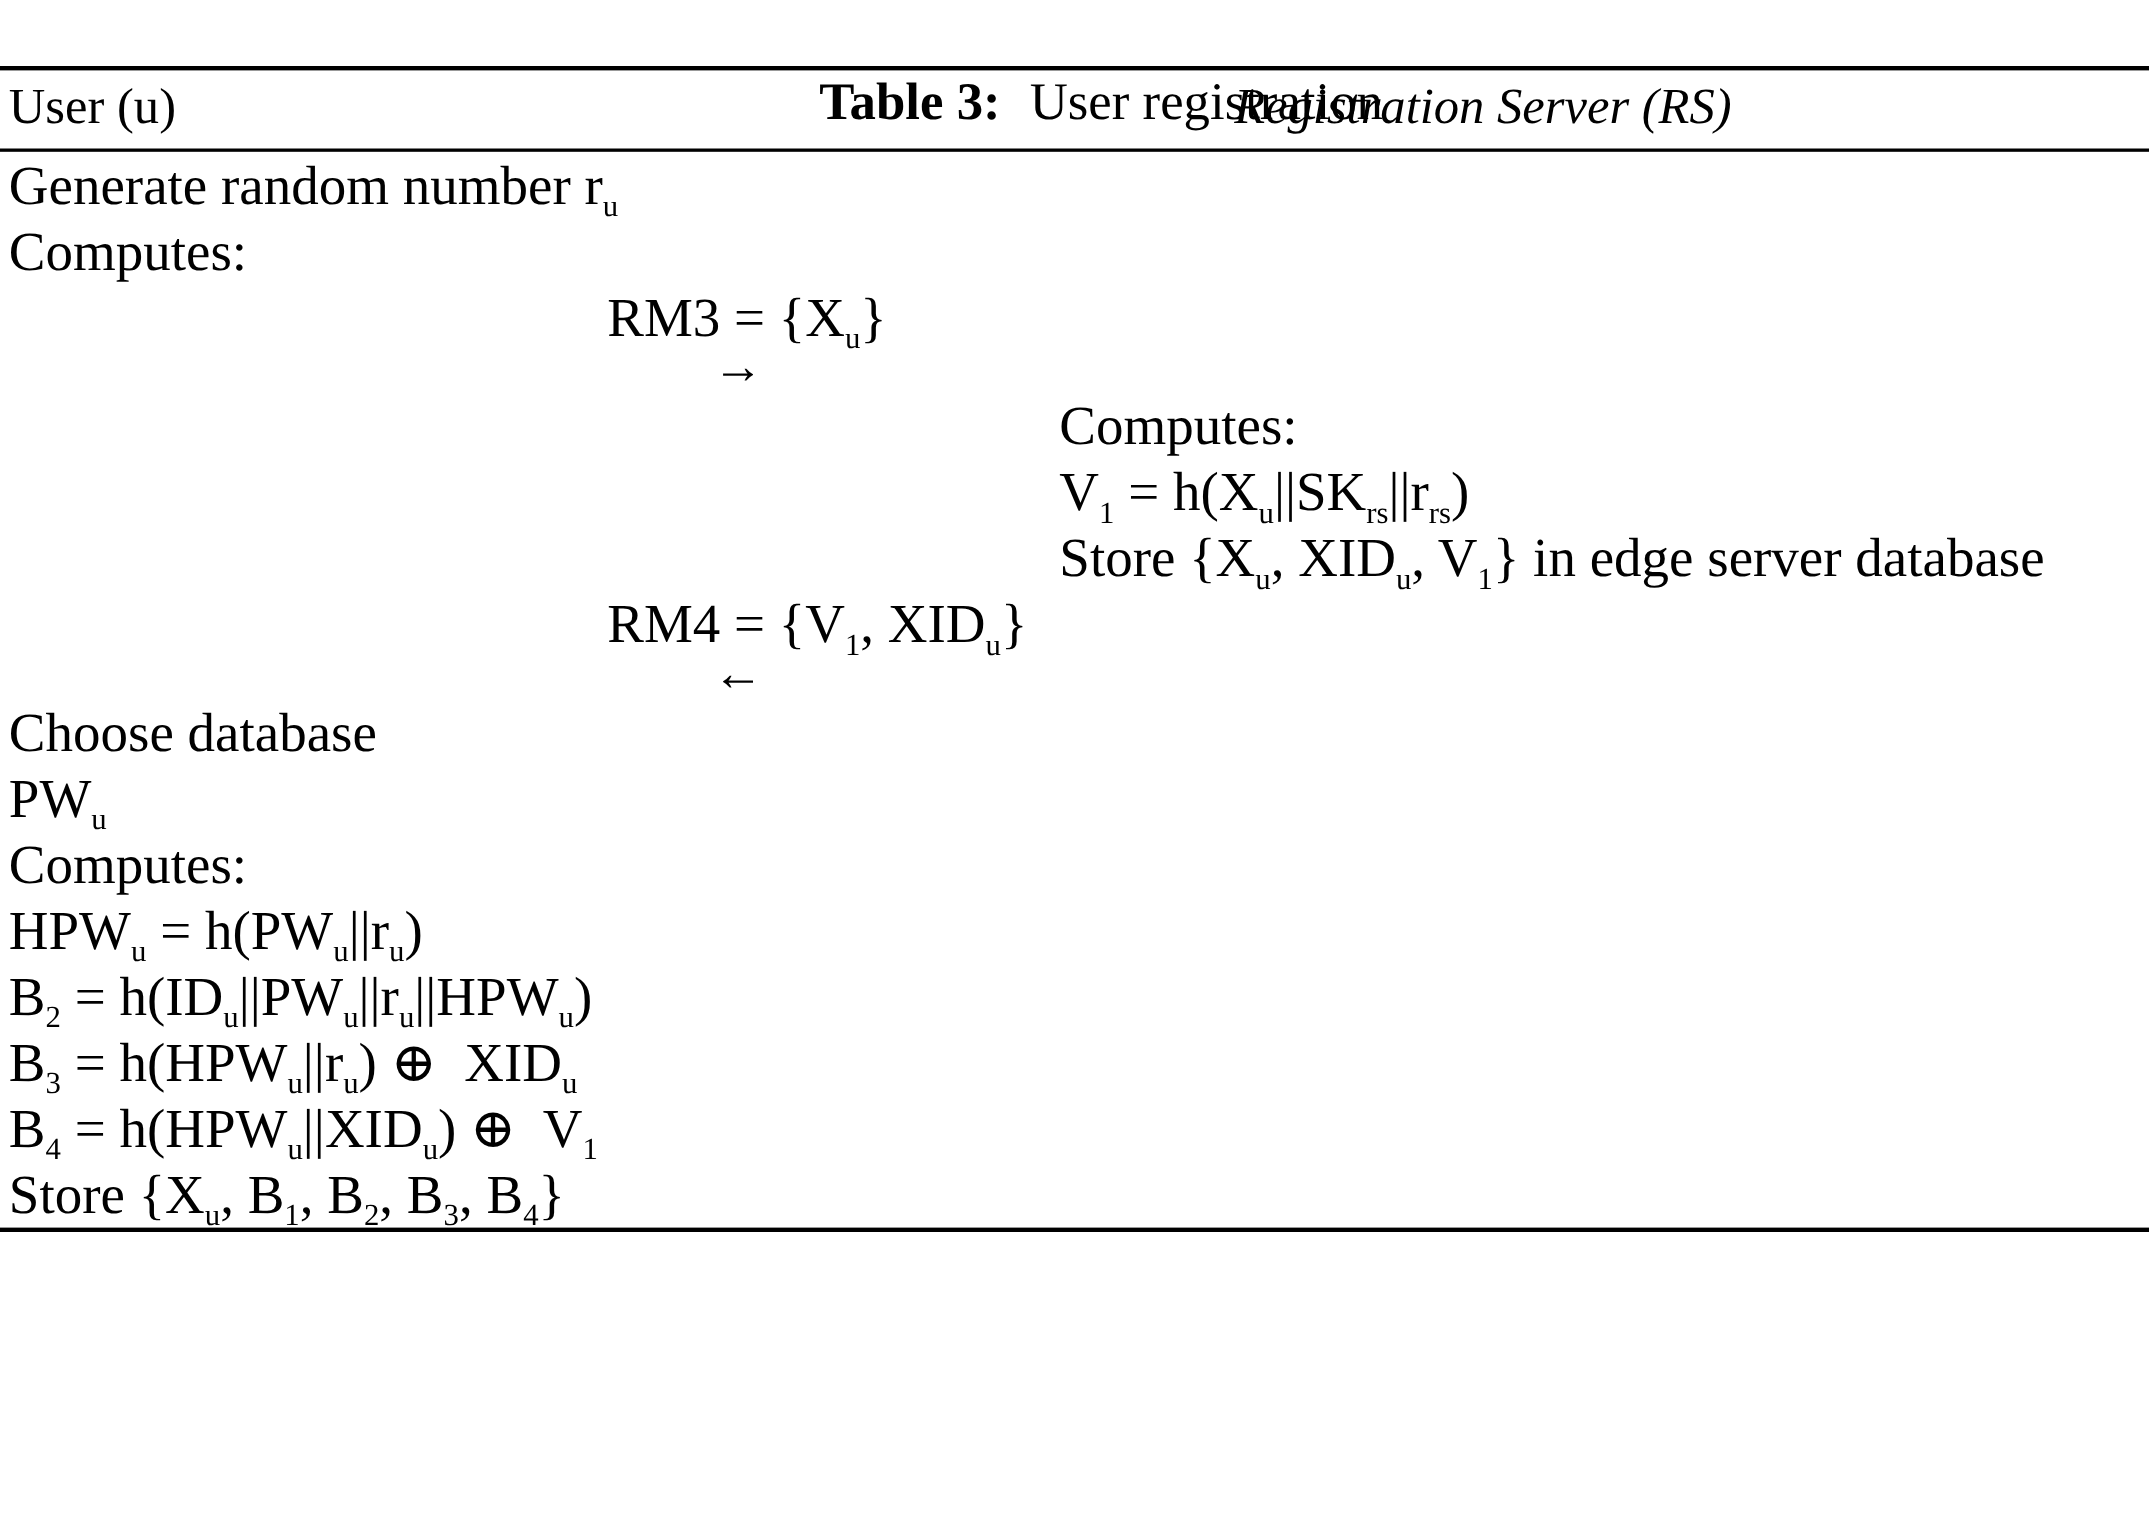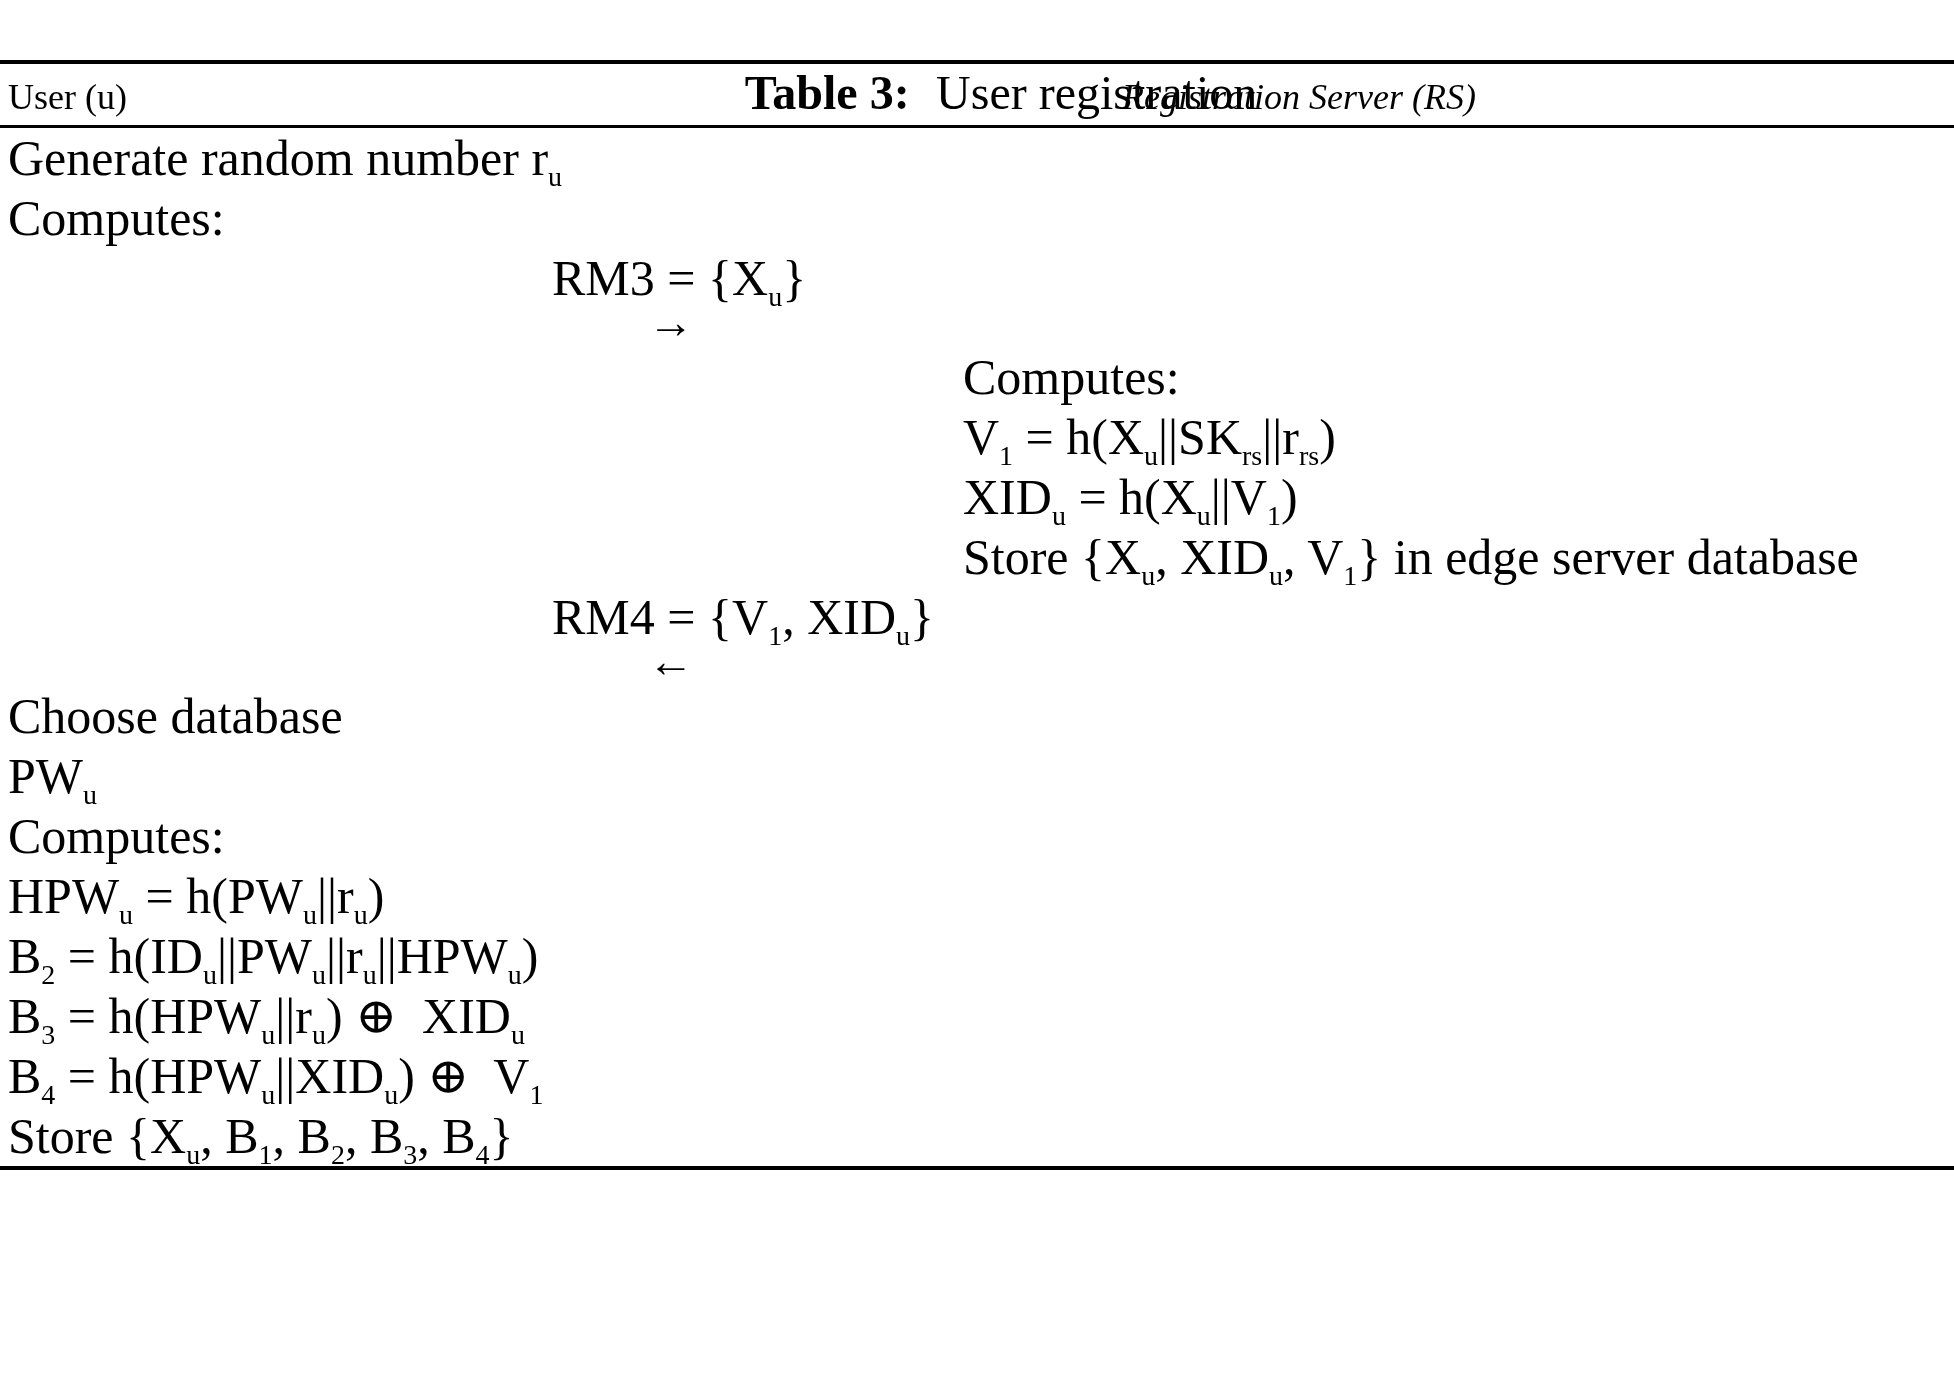--- a/index.html
+++ b/index.html
@@ -18,22 +18,22 @@
     font-size: 48px;
     line-height: 62px;
     white-space: pre;
   }
   .caption .cap-label { font-weight: bold; margin-right: 0.55em; }
   .rule { background: #000000; width: 100%; }
   .rule.thick { height: 4px; }
   .rule.mid { height: 3px; }
   .header-row {
     position: relative;
-    height: 61px;
-    font-size: 36px;
+    height: 71px;
+    font-size: 46px;
     line-height: 66px;
   }
   .col-user { position: absolute; left: 8px; }
   .col-server { position: absolute; left: 1122px; font-style: italic; }
   .pbody { font-size: 50px; }
   .row { height: 60px; line-height: 60px; white-space: pre; }
   .row.user { padding-left: 8px; }
   .row.server { padding-left: 963px; }
   .row.message { padding-left: 552px; }
   .row.arrow-row {
@@ -62,21 +62,20 @@
 
   <div class="rule mid"></div>
 
   <div class="pbody" id="protocol-body">
       <div class="row user">Generate random number r<sub>u</sub></div>
       <div class="row user">Computes:</div>
       <div class="row message">RM3 = {X<sub>u</sub>}</div>
       <div class="row arrow-row">→</div>
       <div class="row server">Computes:</div>
       <div class="row server">V<sub>1</sub> = h(X<sub>u</sub>||SK<sub>rs</sub>||r<sub>rs</sub>)</div>
-      <div class="row server">XID<sub>u</sub> = h(X<sub>u</sub>||V<sub>1</sub>)</div>
       <div class="row server">Store {X<sub>u</sub>, XID<sub>u</sub>, V<sub>1</sub>} in edge server database</div>
       <div class="row message">RM4 = {V<sub>1</sub>, XID<sub>u</sub>}</div>
       <div class="row arrow-row">←</div>
       <div class="row user">Choose database</div>
       <div class="row user">PW<sub>u</sub></div>
       <div class="row user">Computes:</div>
       <div class="row user">HPW<sub>u</sub> = h(PW<sub>u</sub>||r<sub>u</sub>)</div>
       <div class="row user">B<sub>2</sub> = h(ID<sub>u</sub>||PW<sub>u</sub>||r<sub>u</sub>||HPW<sub>u</sub>)</div>
       <div class="row user">B<sub>3</sub> = h(HPW<sub>u</sub>||r<sub>u</sub>) ⊕  XID<sub>u</sub></div>
       <div class="row user">B<sub>4</sub> = h(HPW<sub>u</sub>||XID<sub>u</sub>) ⊕  V<sub>1</sub></div>

